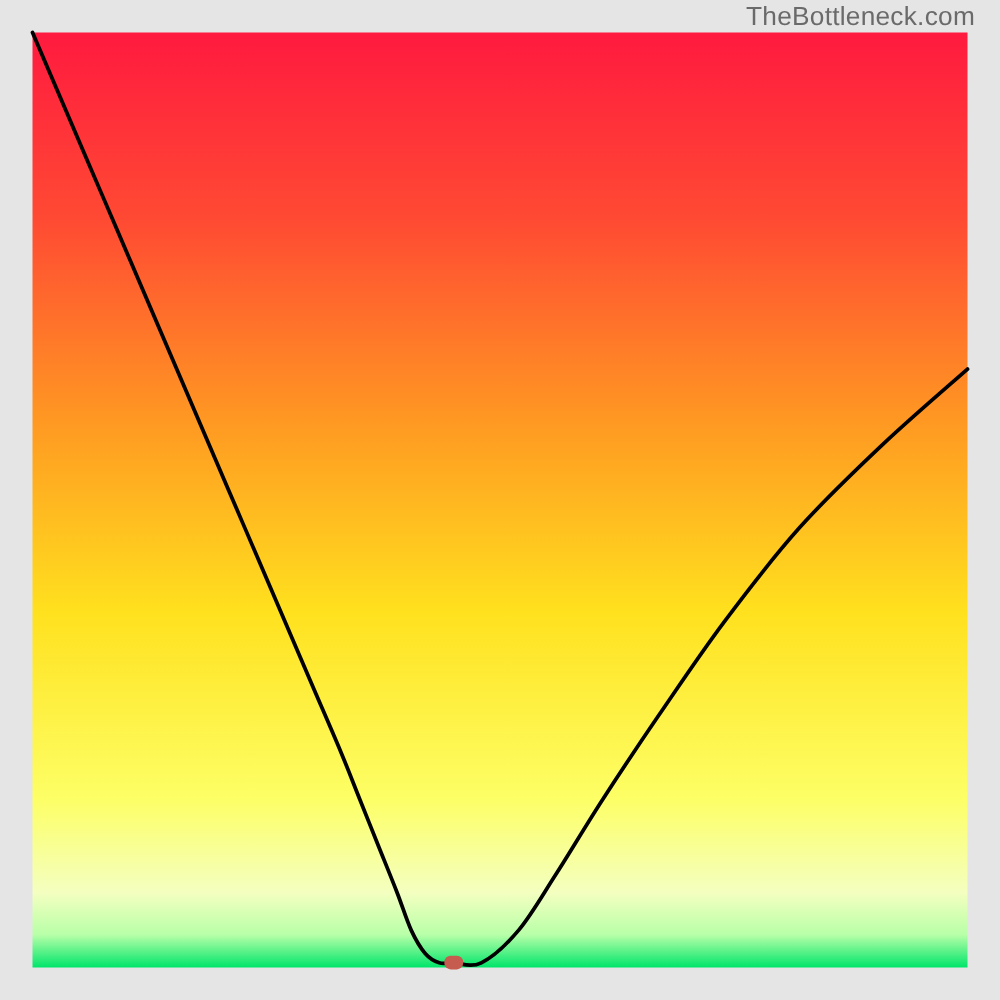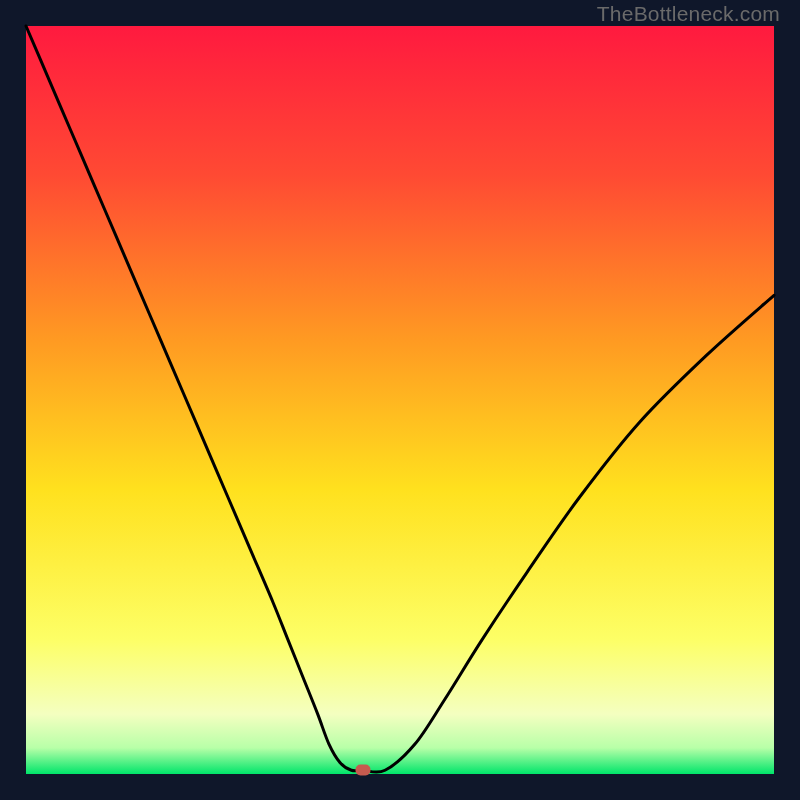--- a/index.html
+++ b/index.html
@@ -10,21 +10,21 @@
     overflow: hidden;
     background: #000;
     font-family: Arial, Helvetica, sans-serif;
   }
   .frame {
     position: absolute;
     left: 0;
     top: 0;
     width: 800px;
     height: 800px;
-    background: #0f172a;
+    background: #e5e5e5;
   }
   .plot {
     position: absolute;
     left: 26px;
     top: 26px;
     width: 748px;
     height: 748px;
     
     
   }

